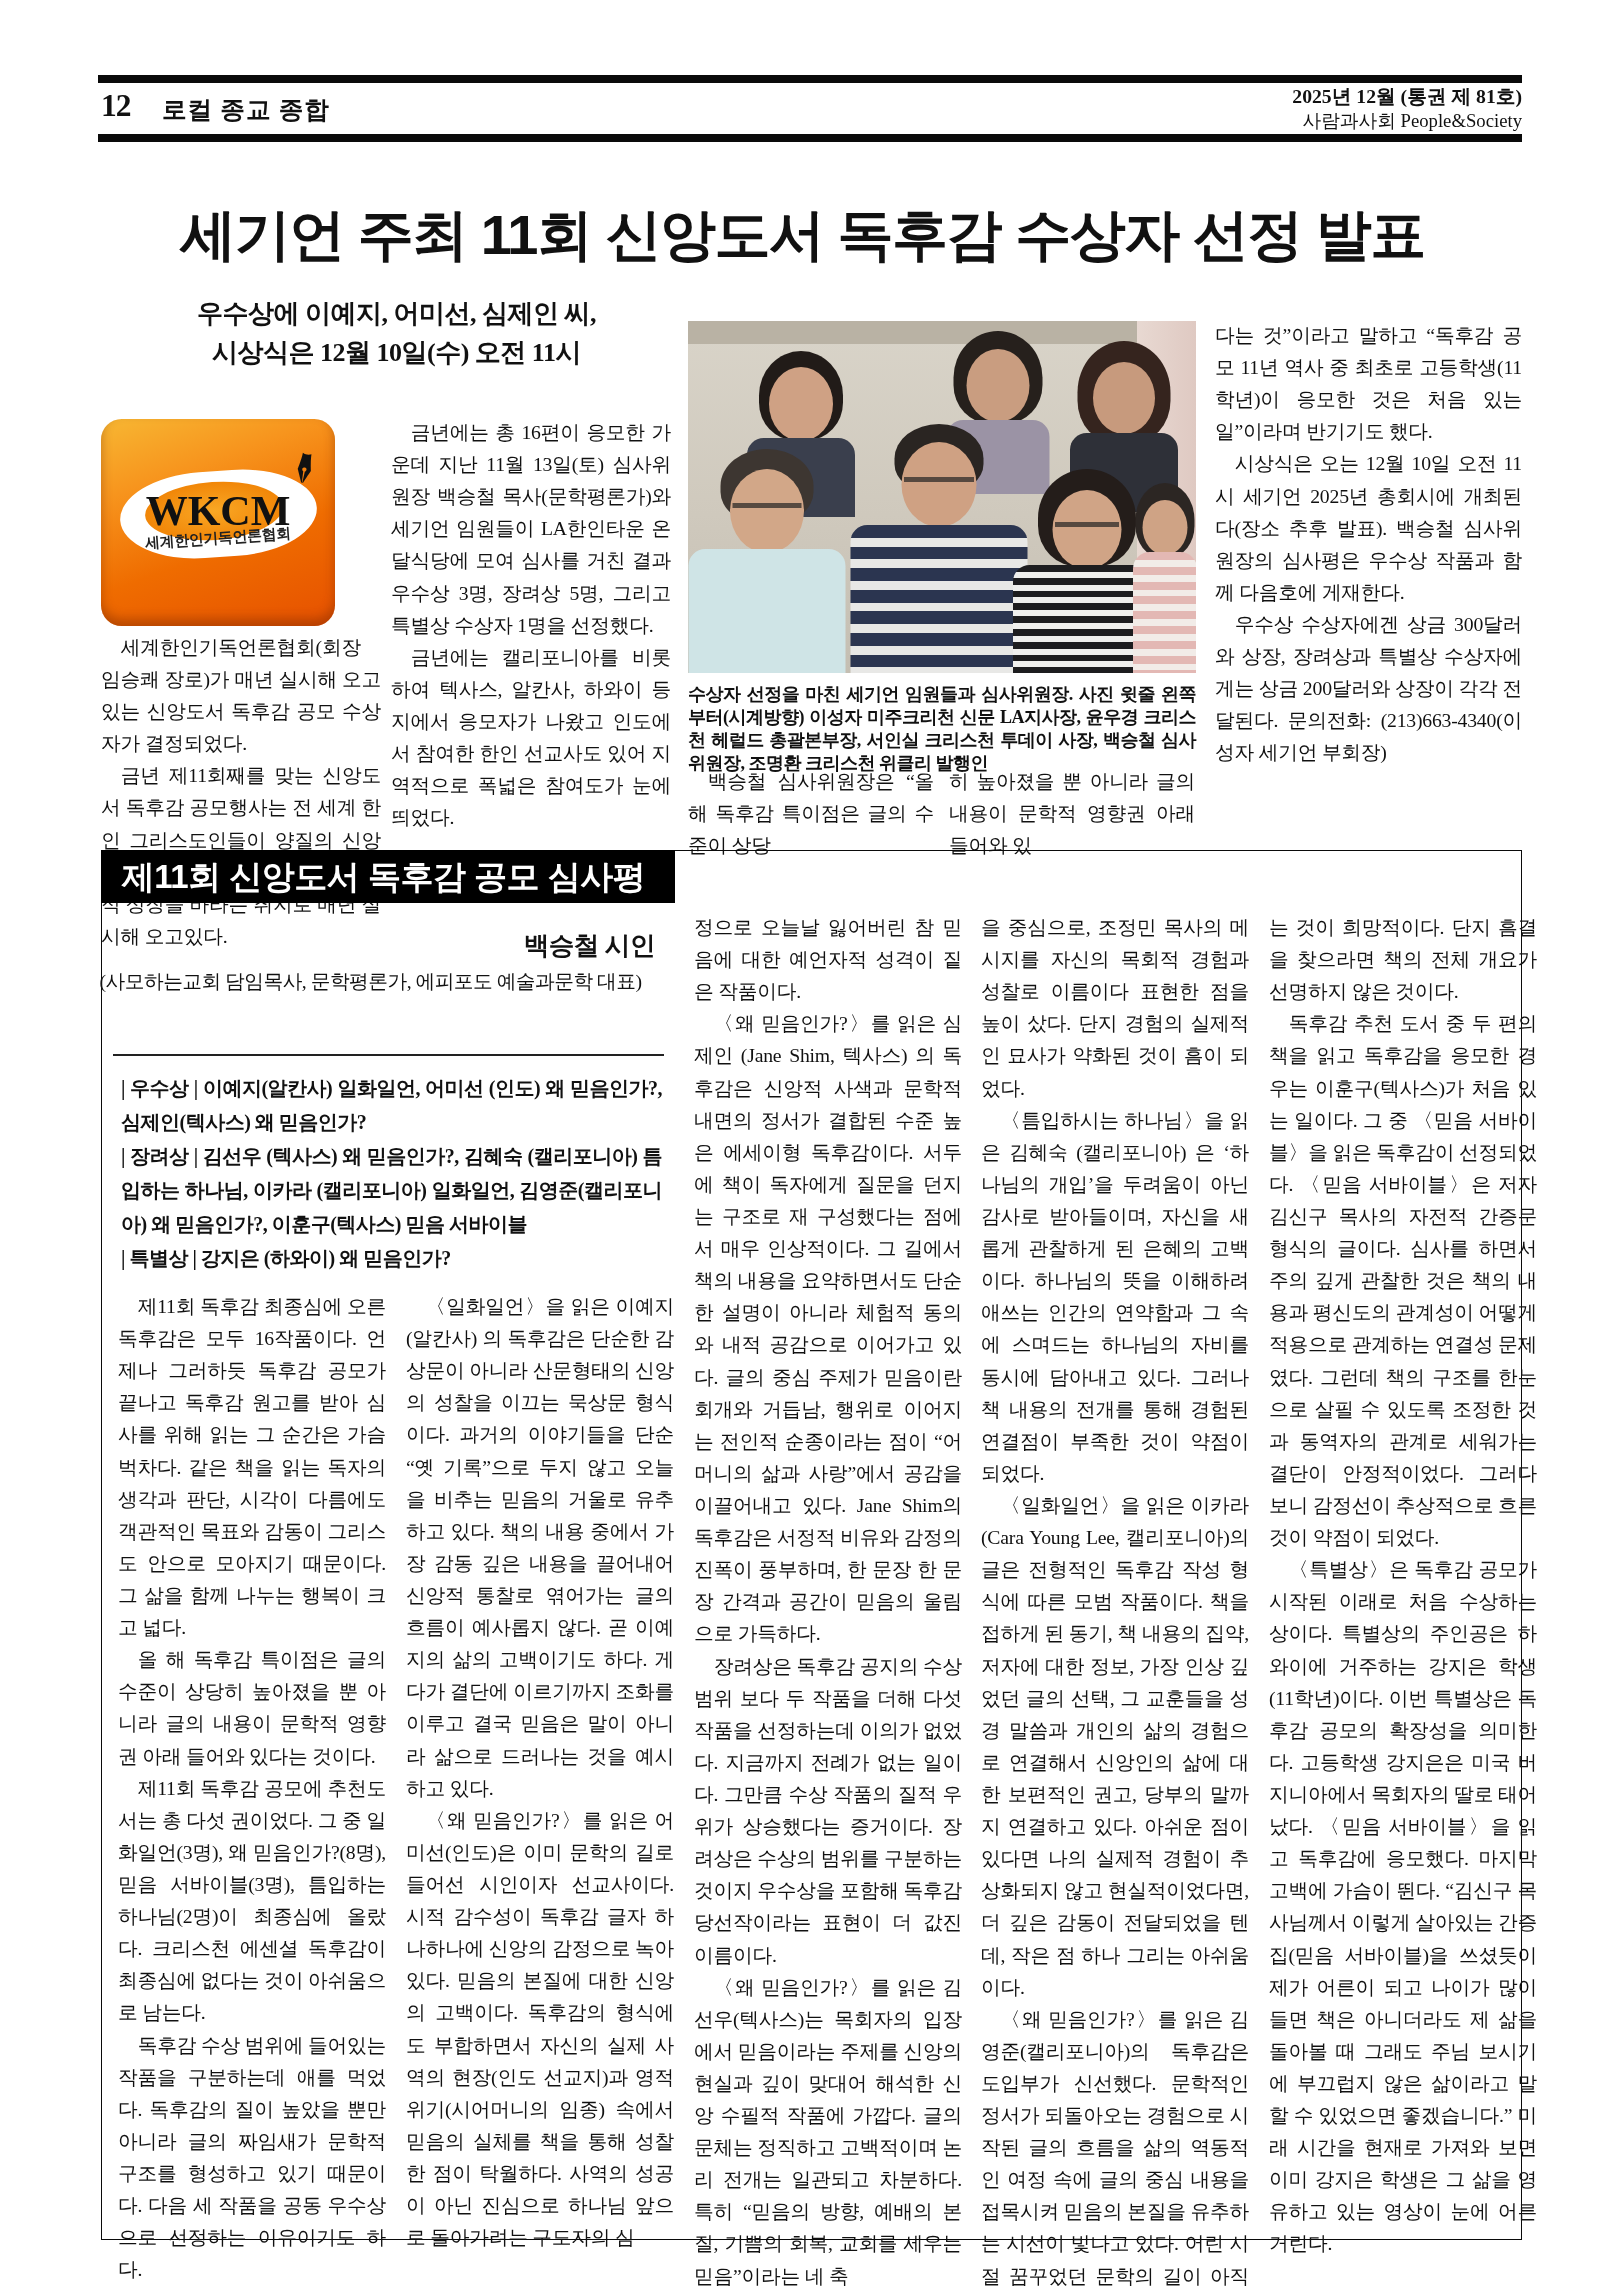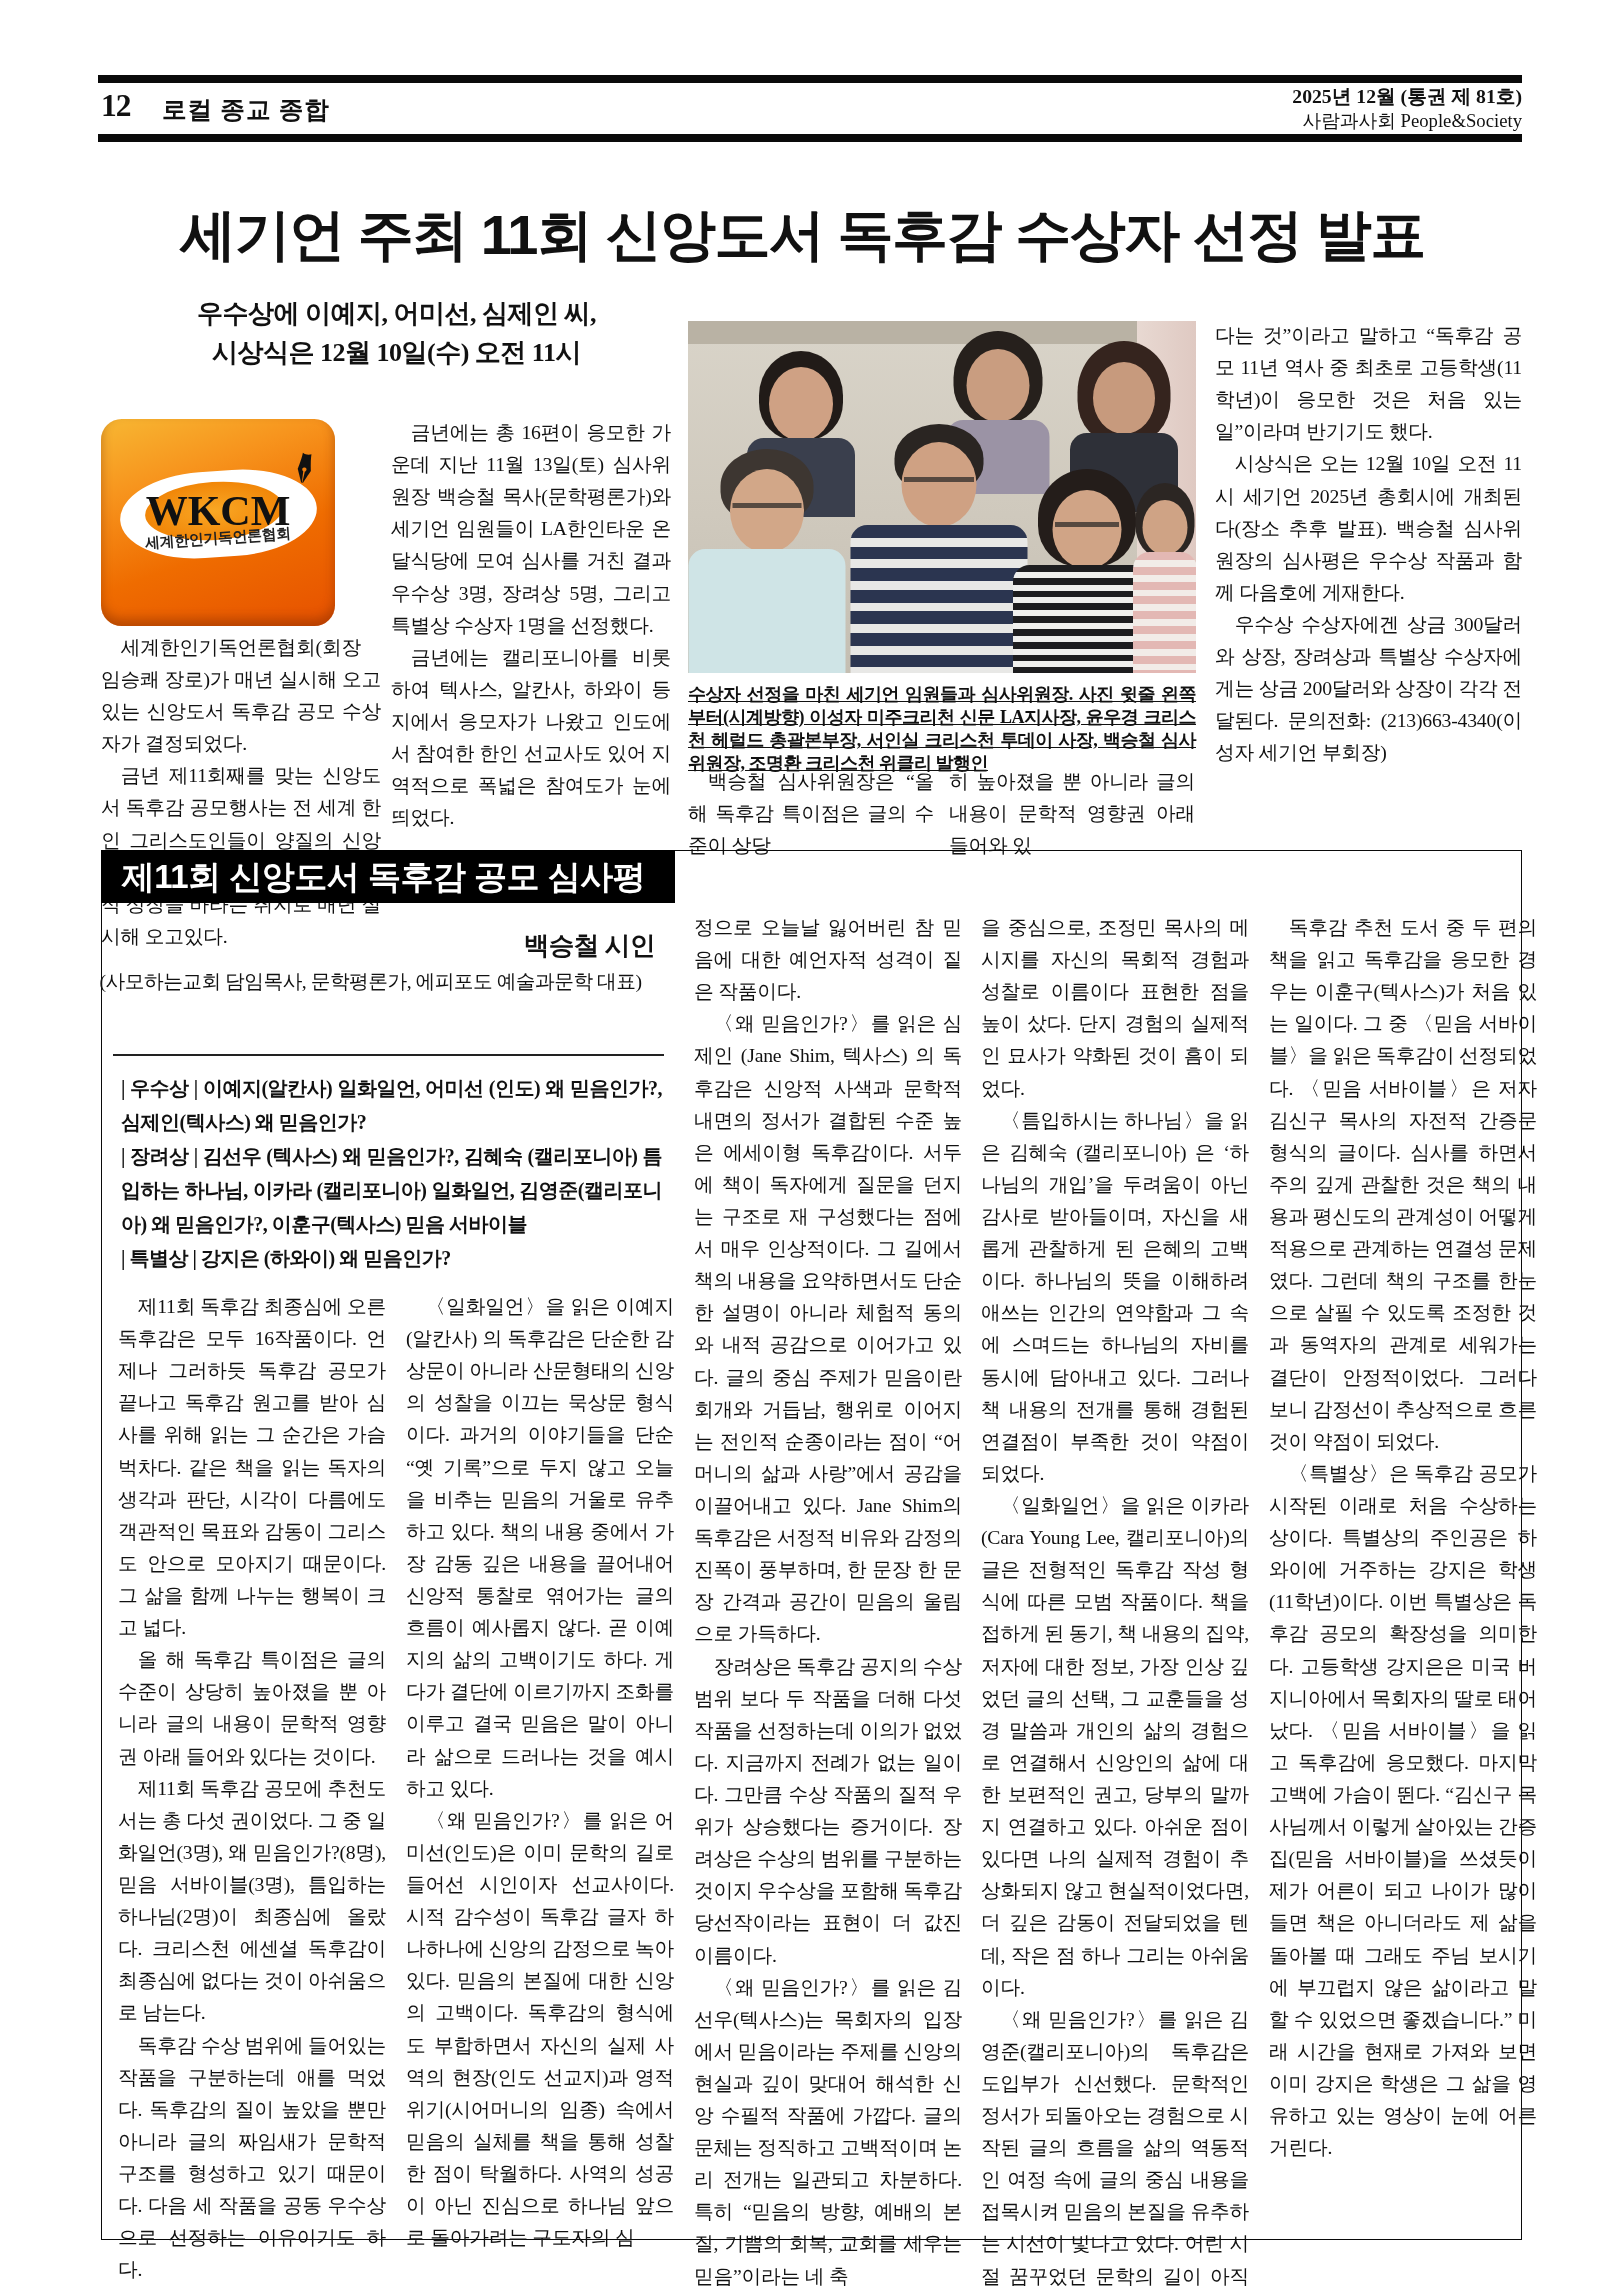--- a/index.html
+++ b/index.html
@@ -130,21 +130,21 @@
       <div class="glasses" style="top:53px;width:64px;"></div>
       <div class="torso" style="top:96px;width:148px;height:108px;background:repeating-linear-gradient(180deg,#1d1d1f 0 6.9px,#efefed 6.9px 12.8px);"></div>
     </div>
     <div class="person" style="left:445px;top:162px;width:64px;height:190px;">
       <div class="hair" style="top:0;width:59px;height:74px;background:#2c2623;"></div>
       <div class="head" style="top:16.7px;width:45px;height:55px;background:#cfa385;"></div>
       <div class="torso" style="top:69px;width:64px;height:121px;background:repeating-linear-gradient(180deg,#e3b8b4 0 7.9px,#f2ece8 7.9px 14.8px);"></div>
     </div>
   </div>
 
-  <div class="abs caption" style="left:688px;top:683px;width:508px;text-decoration:underline;">수상자 선정을 마친 세기언 임원들과 심사위원장. 사진 윗줄 왼쪽부터(시계방향) 이성자 미주크리천 신문 LA지사장, 윤우경 크리스천 헤럴드 총괄본부장, 서인실 크리스천 투데이 사장, 백승철 심사위원장, 조명환 크리스천 위클리 발행인</div>
+  <div class="abs caption" style="left:688px;top:683px;width:508px;">수상자 선정을 마친 세기언 임원들과 심사위원장. 사진 윗줄 왼쪽부터(시계방향) 이성자 미주크리천 신문 LA지사장, 윤우경 크리스천 헤럴드 총괄본부장, 서인실 크리스천 투데이 사장, 백승철 심사위원장, 조명환 크리스천 위클리 발행인</div>
 
   <div class="abs col" style="left:688px;top:765px;width:246px;">
     <p>백승철 심사위원장은 “올 해 독후감 특이점은 글의 수준이 상당</p>
   </div>
   <div class="abs col" style="left:949px;top:765px;width:246px;">
     <p class="noindent">히 높아졌을 뿐 아니라 글의 내용이 문학적 영향권 아래 들어와 있</p>
   </div>
 
   <div class="abs col" style="left:1215px;top:319px;width:307px;height:519px;">
     <p class="noindent">다는 것”이라고 말하고 “독후감 공모 11년 역사 중 최초로 고등학생(11학년)이 응모한 것은 처음 있는 일”이라며 반기기도 했다.</p>
@@ -186,18 +186,19 @@
   </div>
 
   <div class="abs col" style="left:981px;top:911px;width:268px;height:1314px;">
     <p class="noindent">을 중심으로, 조정민 목사의 메시지를 자신의 목회적 경험과 성찰로 이름이다 표현한 점을 높이 샀다. 단지 경험의 실제적인 묘사가 약화된 것이 흠이 되었다.</p>
     <p>〈틈입하시는 하나님〉을 읽은 김혜숙 (캘리포니아) 은 ‘하나님의 개입’을 두려움이 아닌 감사로 받아들이며, 자신을 새롭게 관찰하게 된 은혜의 고백이다. 하나님의 뜻을 이해하려 애쓰는 인간의 연약함과 그 속에 스며드는 하나님의 자비를 동시에 담아내고 있다. 그러나 책 내용의 전개를 통해 경험된 연결점이 부족한 것이 약점이 되었다.</p>
     <p>〈일화일언〉을 읽은 이카라(Cara Young Lee, 캘리포니아)의 글은 전형적인 독후감 작성 형식에 따른 모범 작품이다. 책을 접하게 된 동기, 책 내용의 집약, 저자에 대한 정보, 가장 인상 깊었던 글의 선택, 그 교훈들을 성경 말씀과 개인의 삶의 경험으로 연결해서 신앙인의 삶에 대한 보편적인 권고, 당부의 말까지 연결하고 있다. 아쉬운 점이 있다면 나의 실제적 경험이 추상화되지 않고 현실적이었다면, 더 깊은 감동이 전달되었을 텐데, 작은 점 하나 그리는 아쉬움이다.</p>
     <p>〈왜 믿음인가?〉를 읽은 김영준(캘리포니아)의 독후감은 도입부가 신선했다. 문학적인 정서가 되돌아오는 경험으로 시작된 글의 흐름을 삶의 역동적인 여정 속에 글의 중심 내용을 접목시켜 믿음의 본질을 유추하는 시선이 빛나고 있다. 어린 시절 꿈꾸었던 문학의 길이 아직도 흐리지 않게 보이</p>
   </div>
 
   <div class="abs col" style="left:1269px;top:911px;width:268px;height:1314px;">
+    <p class="noindent">는 것이 희망적이다. 단지 흠결을 찾으라면 책의 전체 개요가 선명하지 않은 것이다.</p>
     <p>독후감 추천 도서 중 두 편의 책을 읽고 독후감을 응모한 경우는 이훈구(텍사스)가 처음 있는 일이다. 그 중 〈믿음 서바이블〉을 읽은 독후감이 선정되었다. 〈믿음 서바이블〉은 저자 김신구 목사의 자전적 간증문 형식의 글이다. 심사를 하면서 주의 깊게 관찰한 것은 책의 내용과 평신도의 관계성이 어떻게 적용으로 관계하는 연결성 문제였다. 그런데 책의 구조를 한눈으로 살필 수 있도록 조정한 것과 동역자의 관계로 세워가는 결단이 안정적이었다. 그러다 보니 감정선이 추상적으로 흐른 것이 약점이 되었다.</p>
     <p>〈특별상〉은 독후감 공모가 시작된 이래로 처음 수상하는 상이다. 특별상의 주인공은 하와이에 거주하는 강지은 학생(11학년)이다. 이번 특별상은 독후감 공모의 확장성을 의미한다. 고등학생 강지은은 미국 버지니아에서 목회자의 딸로 태어났다. 〈믿음 서바이블〉을 읽고 독후감에 응모했다. 마지막 고백에 가슴이 뛴다. “김신구 목사님께서 이렇게 살아있는 간증집(믿음 서바이블)을 쓰셨듯이 제가 어른이 되고 나이가 많이 들면 책은 아니더라도 제 삶을 돌아볼 때 그래도 주님 보시기에 부끄럽지 않은 삶이라고 말할 수 있었으면 좋겠습니다.” 미래 시간을 현재로 가져와 보면 이미 강지은 학생은 그 삶을 영유하고 있는 영상이 눈에 어른거린다.</p>
   </div>
 
 </div>
 
 
 </body></html>

